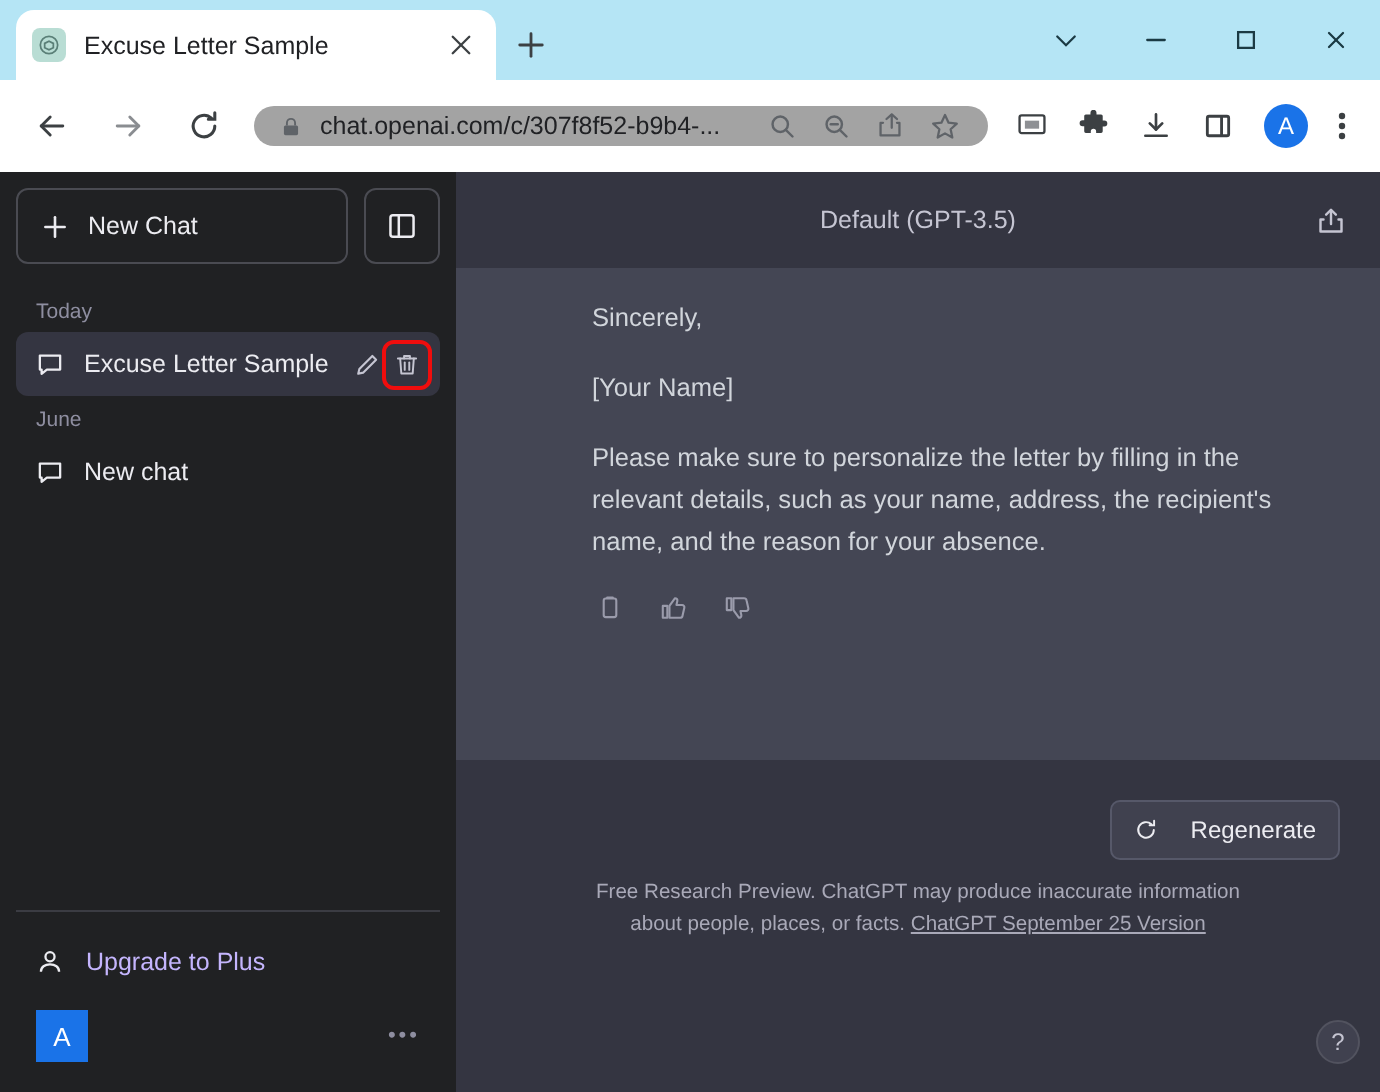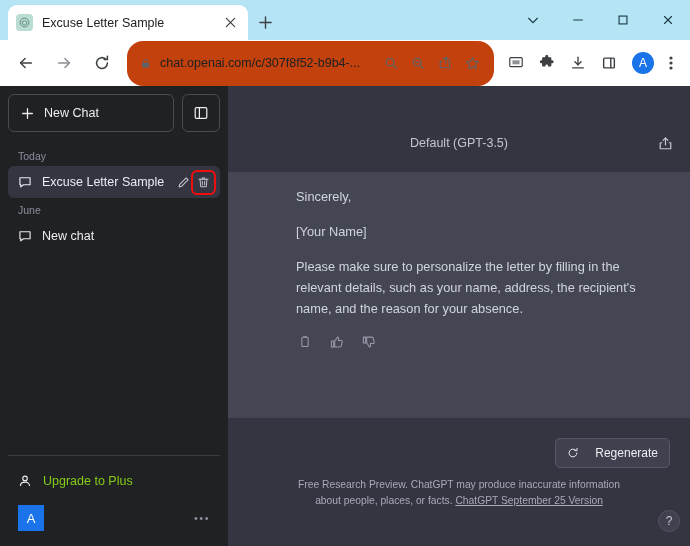--- a/index.html
+++ b/index.html
@@ -55,22 +55,22 @@
     position: absolute; left: 0; top: 40px; width: 690px; height: 46px;
     background: #ffffff; display: flex; align-items: center;
   }
   .navbtn {
     width: 30px; height: 30px; margin-left: 8px; flex: 0 0 auto;
     display: flex; align-items: center; justify-content: center;
     color: #3c4043; border-radius: 50%;
   }
   .navbtn.first { margin-left: 11px; }
   .omnibox {
-    flex: 1 1 auto; height: 45px; margin: 0 8px 0 10px;
-    background: #c2410c; border-radius: 16px;
+    flex: 1 1 auto; height: 20px; margin: 0 8px 0 10px;
+    background: #a3a3a3; border-radius: 16px;
     display: flex; align-items: center; padding: 0 10px;
     min-width: 0;
   }
   .lock { width: 16px; flex: 0 0 auto; display: flex; align-items: center;
           justify-content: center; color: #5f6368; margin-right: 7px; }
   .url {
     font-size: 12.5px; color: #202124; white-space: nowrap;
     overflow: hidden; flex: 1 1 auto; min-width: 0;
   }
   .omni-icon {
@@ -131,40 +131,40 @@
   }
   .sb-item-actions { display: flex; align-items: center; gap: 3px; flex: 0 0 auto; }
   .sb-act { width: 17px; height: 17px; display: flex; align-items: center;
             justify-content: center; color: #c5c5d2; }
   .sb-act.highlight {
     outline: 2px solid #f00d0d; outline-offset: 2px; border-radius: 2px;
   }
   .sb-bottom { border-top: 1px solid #3b3c43; padding-top: 8px; }
   .sb-upgrade {
     height: 34px; display: flex; align-items: center; gap: 11px;
-    padding: 0 10px; color: #84cc16; font-size: 12.5px; border-radius: 6px;
+    padding: 0 10px; color: #c4b5fd; font-size: 12.5px; border-radius: 6px;
   }
   .sb-account {
     height: 40px; display: flex; align-items: center; gap: 10px;
     padding: 0 10px; color: #ececf1; font-size: 12.5px; border-radius: 6px;
   }
   .acct-avatar {
     width: 26px; height: 26px; background: #1a73e8; color: #fff;
     font-size: 13px; display: flex; align-items: center;
     justify-content: center; flex: 0 0 auto;
   }
   .acct-dots { margin-left: auto; color: #8e8ea0; letter-spacing: 1.5px;
                font-size: 11px; }
 
   
   .main { flex: 1 1 auto; position: relative; background: #343541;
           display: flex; flex-direction: column; min-width: 0; }
   .main-header {
-    height: 58px; background: #343541; display: flex; align-items: center;
-    justify-content: center; position: relative; flex: 0 0 auto; margin-top: 28px;
+    height: 48px; background: #343541; display: flex; align-items: center;
+    justify-content: center; position: relative; flex: 0 0 auto;
   }
   .model-label { font-size: 12.5px; color: #c5c5d2; }
   .share-btn {
     position: absolute; right: 12px; top: 50%; transform: translateY(-50%);
     width: 26px; height: 26px; display: flex; align-items: center;
     justify-content: center; color: #c5c5d2;
   }
   .msg-block {
     background: #444654; flex: 0 0 auto; padding: 14px 38px 12px 68px;
     height: 246px; overflow: hidden;

